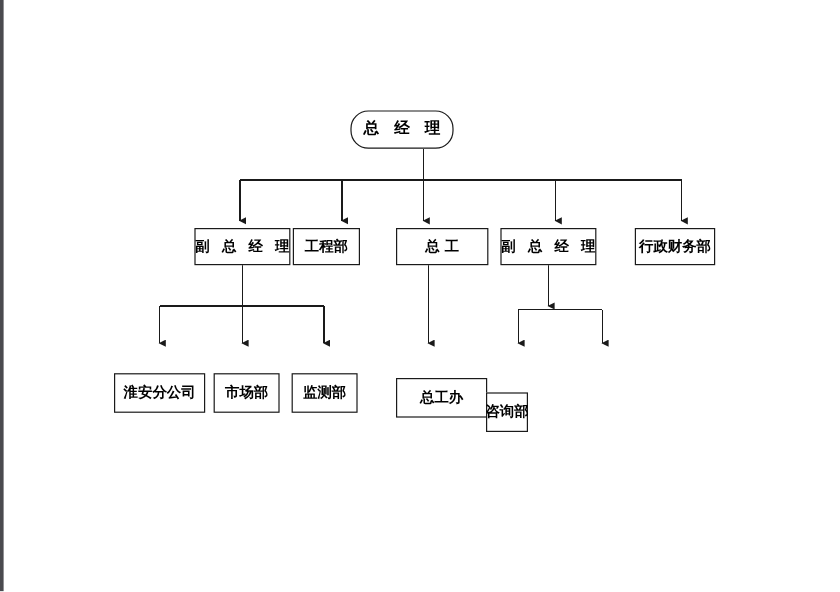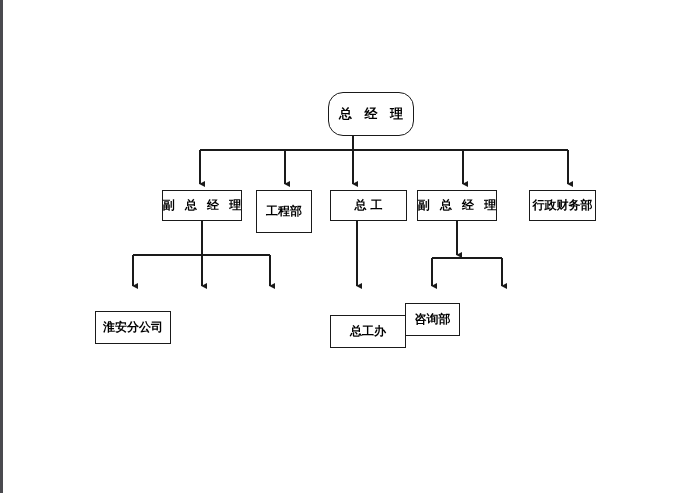--- a/index.html
+++ b/index.html
@@ -86,34 +86,36 @@
 
       <path d="M357,221 L357,286" marker-end="url(#arrowhead)"></path>
 
       <path d="M457,221 L457,255" marker-end="url(#arrowhead)"></path>
       <path d="M432,258 L502,258"></path>
       <path d="M432,258 L432,286" marker-end="url(#arrowhead)"></path>
       <path d="M502,258 L502,286" marker-end="url(#arrowhead)"></path>
     </g>
   </svg>
 
-  <div class="node lvl1" style="left:328px; top:92px; width:86px; height:44px;border-radius:15px;">总 经 理</div>
+  <div class="node lvl1" style="left:292px; top:92px; width:86px; height:32px;border-radius:15px;">总 经 理</div>
 
   <div class="node lvl2 wide" style="left:162px; top:190px; width:80px; height:31px;">副 总 经 理</div>
 
-  <div class="node lvl2" style="left:256px; top:190px; width:56px; height:43px;">工程部</div>
+  <div class="node lvl2" style="left:244px; top:190px; width:56px; height:31px;">工程部</div>
 
   <div class="node lvl2" style="left:330px; top:190px; width:77px; height:31px;">总 工</div>
 
   <div class="node lvl2 wide" style="left:417px; top:190px; width:80px; height:31px;">副 总 经 理</div>
 
   <div class="node lvl2" style="left:529px; top:190px; width:67px; height:31px;">行政财务部</div>
 
   <div class="node lvl3" style="left:95px; top:292px; width:76px; height:33px;">淮安分公司</div>
 
+  <div class="node lvl3" style="left:178px; top:292px; width:55px; height:33px;">市场部</div>
 
+  <div class="node lvl3" style="left:243px; top:292px; width:55px; height:33px;">监测部</div>
 
   <div class="node lvl3" style="left:330px; top:296px; width:76px; height:33px;">总工办</div>
 
-  <div class="node lvl3" style="left:405px; top:284px; width:55px; height:33px;">咨询部</div>
+  <div class="node lvl3" style="left:405px; top:308px; width:35px; height:33px;">咨询部</div>
 
 
 </div>
 
 </body></html>

